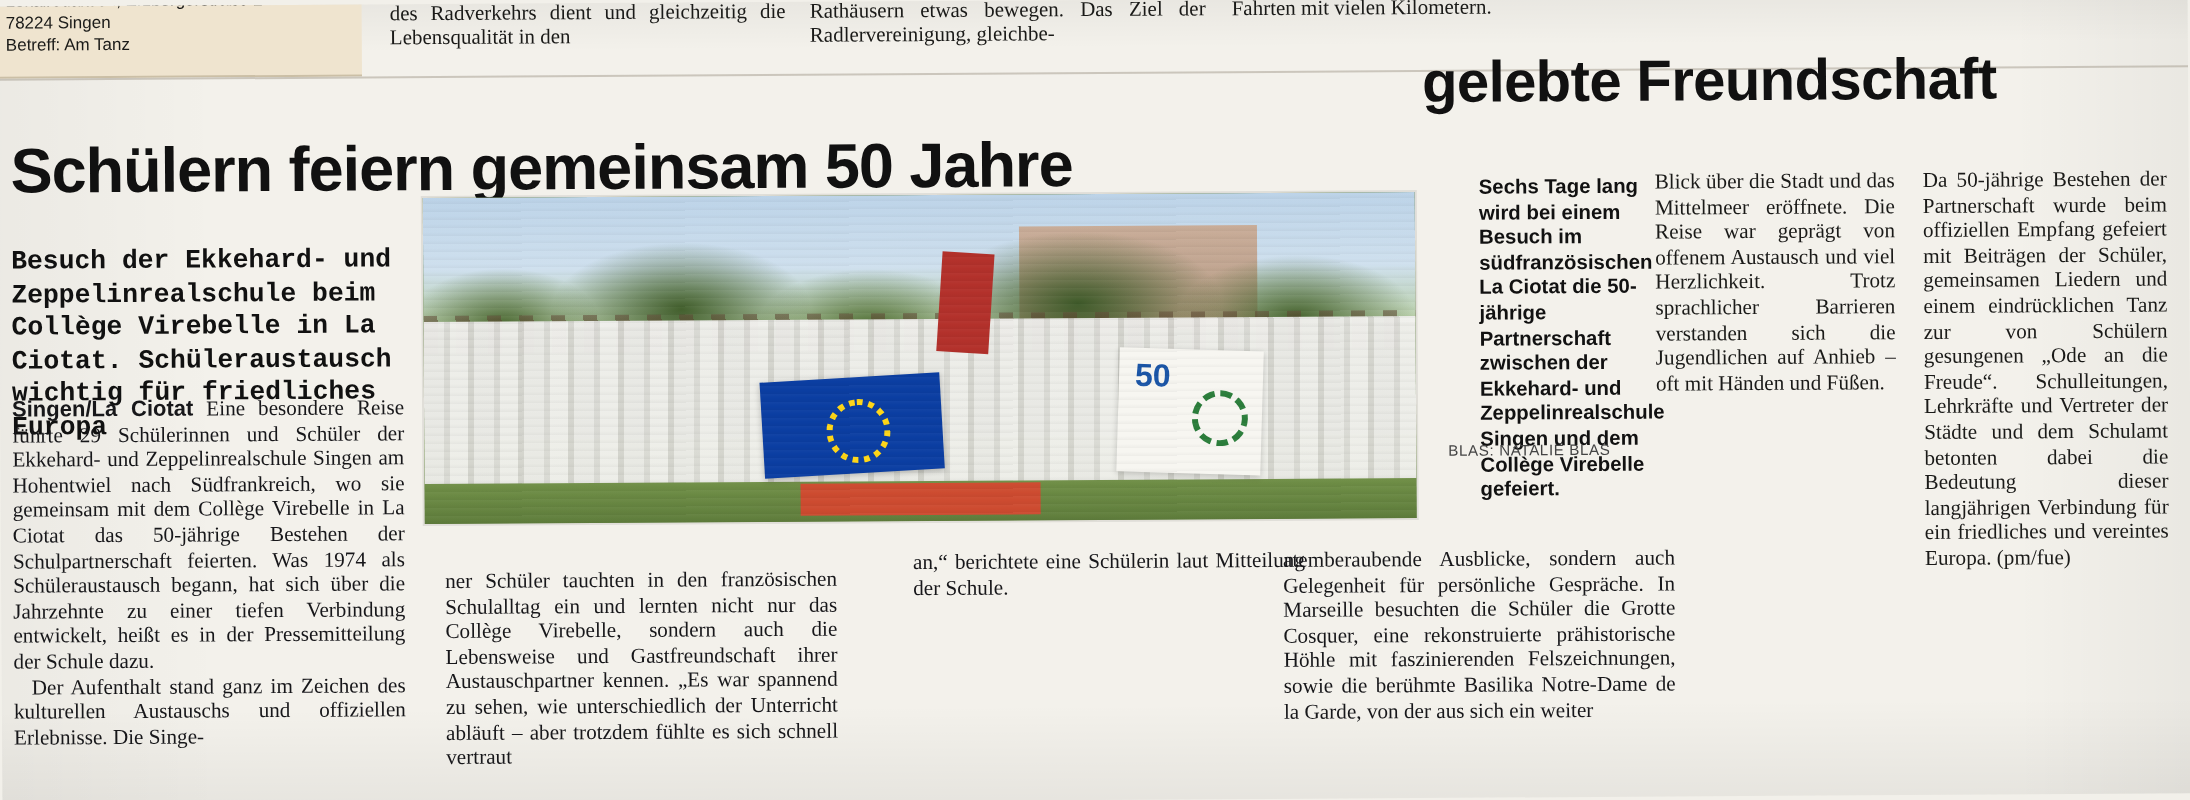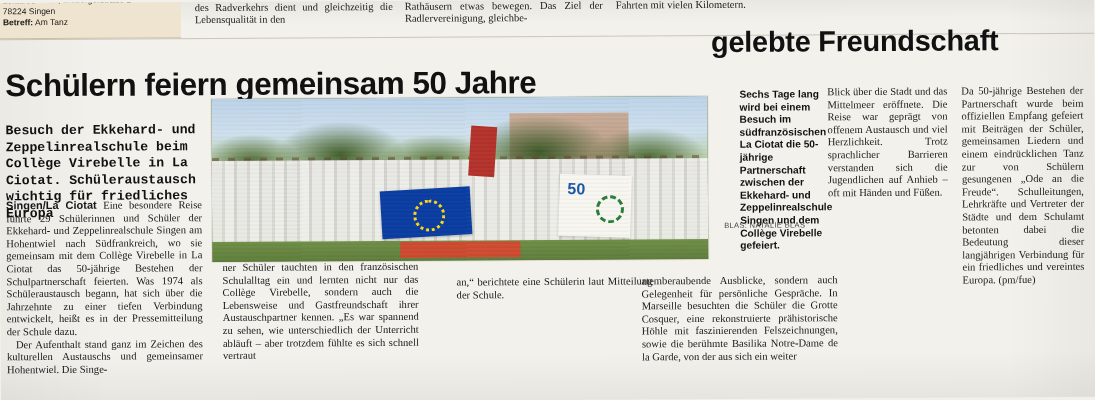--- a/index.html
+++ b/index.html
@@ -46,21 +46,21 @@
     background: #efe4cf;
     border-top: 1px solid #cbbfa6;
     border-bottom: 1px solid #cbbfa6;
     font-family: "Liberation Sans", sans-serif;
     font-size: 8.5px;
     line-height: 11px;
     color: #1a1a18;
     padding: 1px 4px 0 4px;
     box-sizing: border-box;
   }
-  .imprint-box .b { font-weight: bold; }
+  .imprint-box .b { font-weight: normal; }
 
   .top-col {
     position: absolute;
     top: -12px;
     font-size: 10.5px;
     line-height: 12.2px;
     text-align: justify;
     color: #1a1a18;
     font-family: "Liberation Serif", serif;
   }
@@ -129,21 +129,21 @@
   }
   .col p { margin: 0 0 0 0; text-indent: 9px; }
   .col p.first { text-indent: 0; }
   .dateline {
     font-family: "Liberation Sans", sans-serif;
     font-weight: bold;
     font-size: 11px;
   }
 
   .col1 { left: 6px; top: 196px; width: 196px; }
-  .col2 { left: 222px; top: 260px; width: 196px; }
+  .col2 { left: 222px; top: 284px; width: 196px; }
   .col3 { left: 456px; top: 276px; width: 196px; }
   .col4 { left: 641px; top: 276px; width: 196px; }
 
   
   .rcol-caption {
     position: absolute;
     left: 724px;
     top: 90px;
     width: 90px;
     font-family: "Liberation Sans", sans-serif;
@@ -336,21 +336,21 @@
     <p class="first">Blick über die Stadt und das Mittelmeer eröffnete. Die Reise war geprägt von offenem Austausch und viel Herzlichkeit. Trotz sprachlicher Barrieren verstanden sich die Jugendlichen auf Anhieb – oft mit Händen und Füßen.</p>
   </div>
   <div class="rcol-b">
     <p class="first">Da 50-jährige Bestehen der Partnerschaft wurde beim offiziellen Empfang gefeiert mit Beiträgen der Schüler, gemeinsamen Liedern und einem eindrücklichen Tanz zur von Schülern gesungenen „Ode an die Freude“. Schulleitungen, Lehrkräfte und Vertreter der Städte und dem Schulamt betonten dabei die Bedeutung dieser langjährigen Verbindung für ein friedliches und vereintes Europa. (pm/fue)</p>
   </div>
 
   <div class="col col1">
     <p class="first">
       <span class="dateline">Singen/La Ciotat</span><span> Eine besondere Reise führte 29 Schülerinnen und Schüler der Ekkehard- und Zeppelinrealschule Singen am Hohentwiel nach Südfrankreich, wo sie gemeinsam mit dem Collège Virebelle in La Ciotat das 50-jährige Bestehen der Schulpartnerschaft feierten. Was 1974 als Schüleraustausch begann, hat sich über die Jahrzehnte zu einer tiefen Verbindung entwickelt, heißt es in der Pressemitteilung der Schule dazu.</span>
     </p>
-    <p>Der Aufenthalt stand ganz im Zeichen des kulturellen Austauschs und gemeinsamer Hohentwiel. Die Singe-</p>
+    <p>Der Aufenthalt stand ganz im Zeichen des kulturellen Austauschs und offiziellen Erlebnisse. Die Singe-</p>
   </div>
 
   <div class="col col2">
     <p class="first">ner Schüler tauchten in den französischen Schulalltag ein und lernten nicht nur das Collège Virebelle, sondern auch die Lebensweise und Gastfreundschaft ihrer Austauschpartner kennen. „Es war spannend zu sehen, wie unterschiedlich der Unterricht abläuft – aber trotzdem fühlte es sich schnell vertraut</p>
   </div>
 
   <div class="col col3">
     <p class="first">an,“ berichtete eine Schülerin laut Mitteilung der Schule.</p>
   </div>
 

